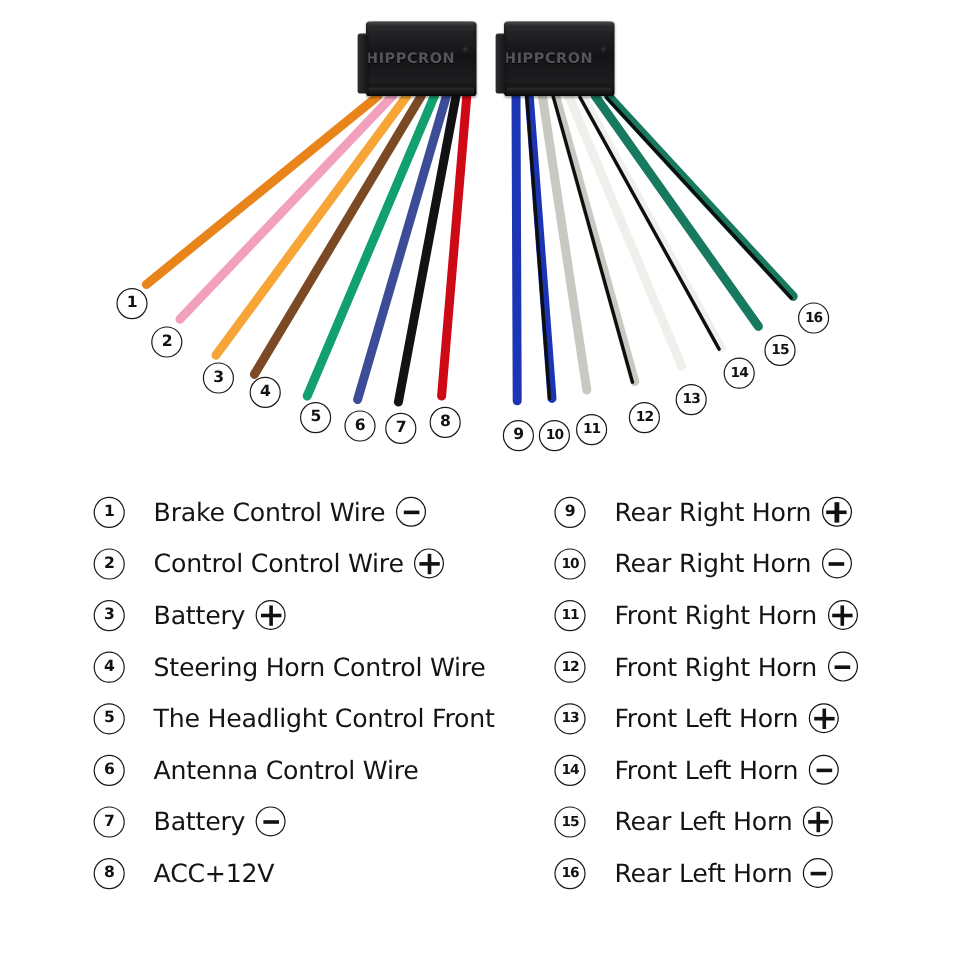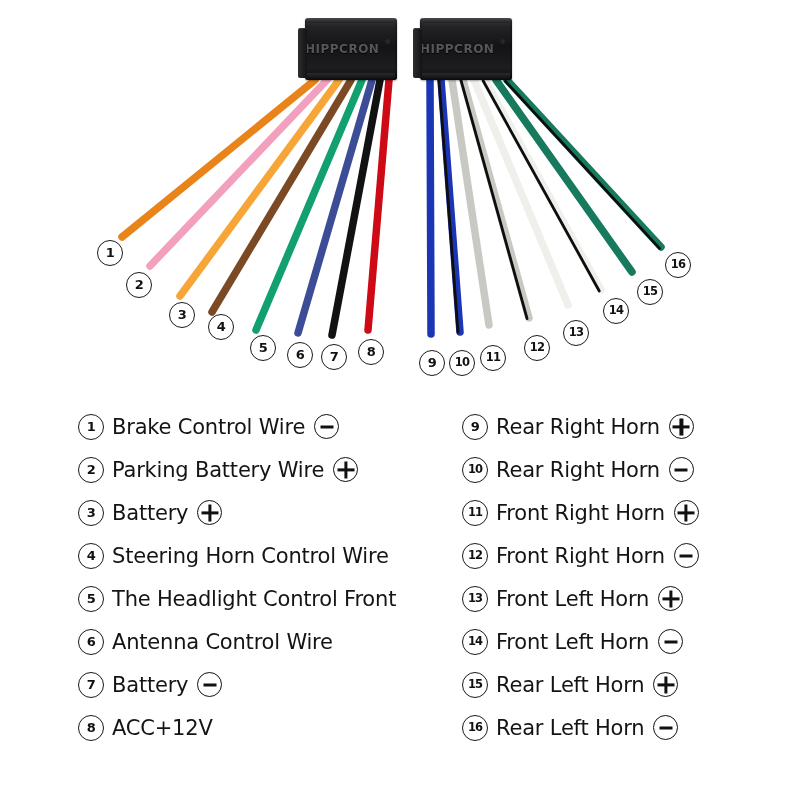--- a/index.html
+++ b/index.html
@@ -144,21 +144,21 @@
     line-height: 23px;
     text-align: center;
     letter-spacing: -0.5px;
     box-sizing: border-box;
     color: #111;
     user-select: none;
   }
   .legend-badge.two-digit { font-size: 11.5px; letter-spacing: -0.9px; }
 
   .legend-label {
-    margin-left: 8px;
+    margin-left: 24px;
     font-family: "DejaVu Sans", sans-serif;
     font-size: 21px;
     letter-spacing: -0.2px;
     color: #141414;
   }
 
   .polarity {
     margin-left: 9px;
     width: 25px;
     height: 25px;
@@ -292,21 +292,21 @@
 
   <div id="legend">
     <div class="legend-col" id="legend-col-left">
         <div class="legend-row">
           <div class="legend-badge">1</div>
           <div class="legend-label">Brake Control Wire</div>
           <div class="polarity minus"></div>
         </div>
         <div class="legend-row">
           <div class="legend-badge">2</div>
-          <div class="legend-label">Parking Battery Wire</div>
+          <div class="legend-label">Control Control Wire</div>
           <div class="polarity plus"></div>
         </div>
         <div class="legend-row">
           <div class="legend-badge">3</div>
           <div class="legend-label">Battery</div>
           <div class="polarity plus"></div>
         </div>
         <div class="legend-row">
           <div class="legend-badge">4</div>
           <div class="legend-label">Steering Horn Control Wire</div>

